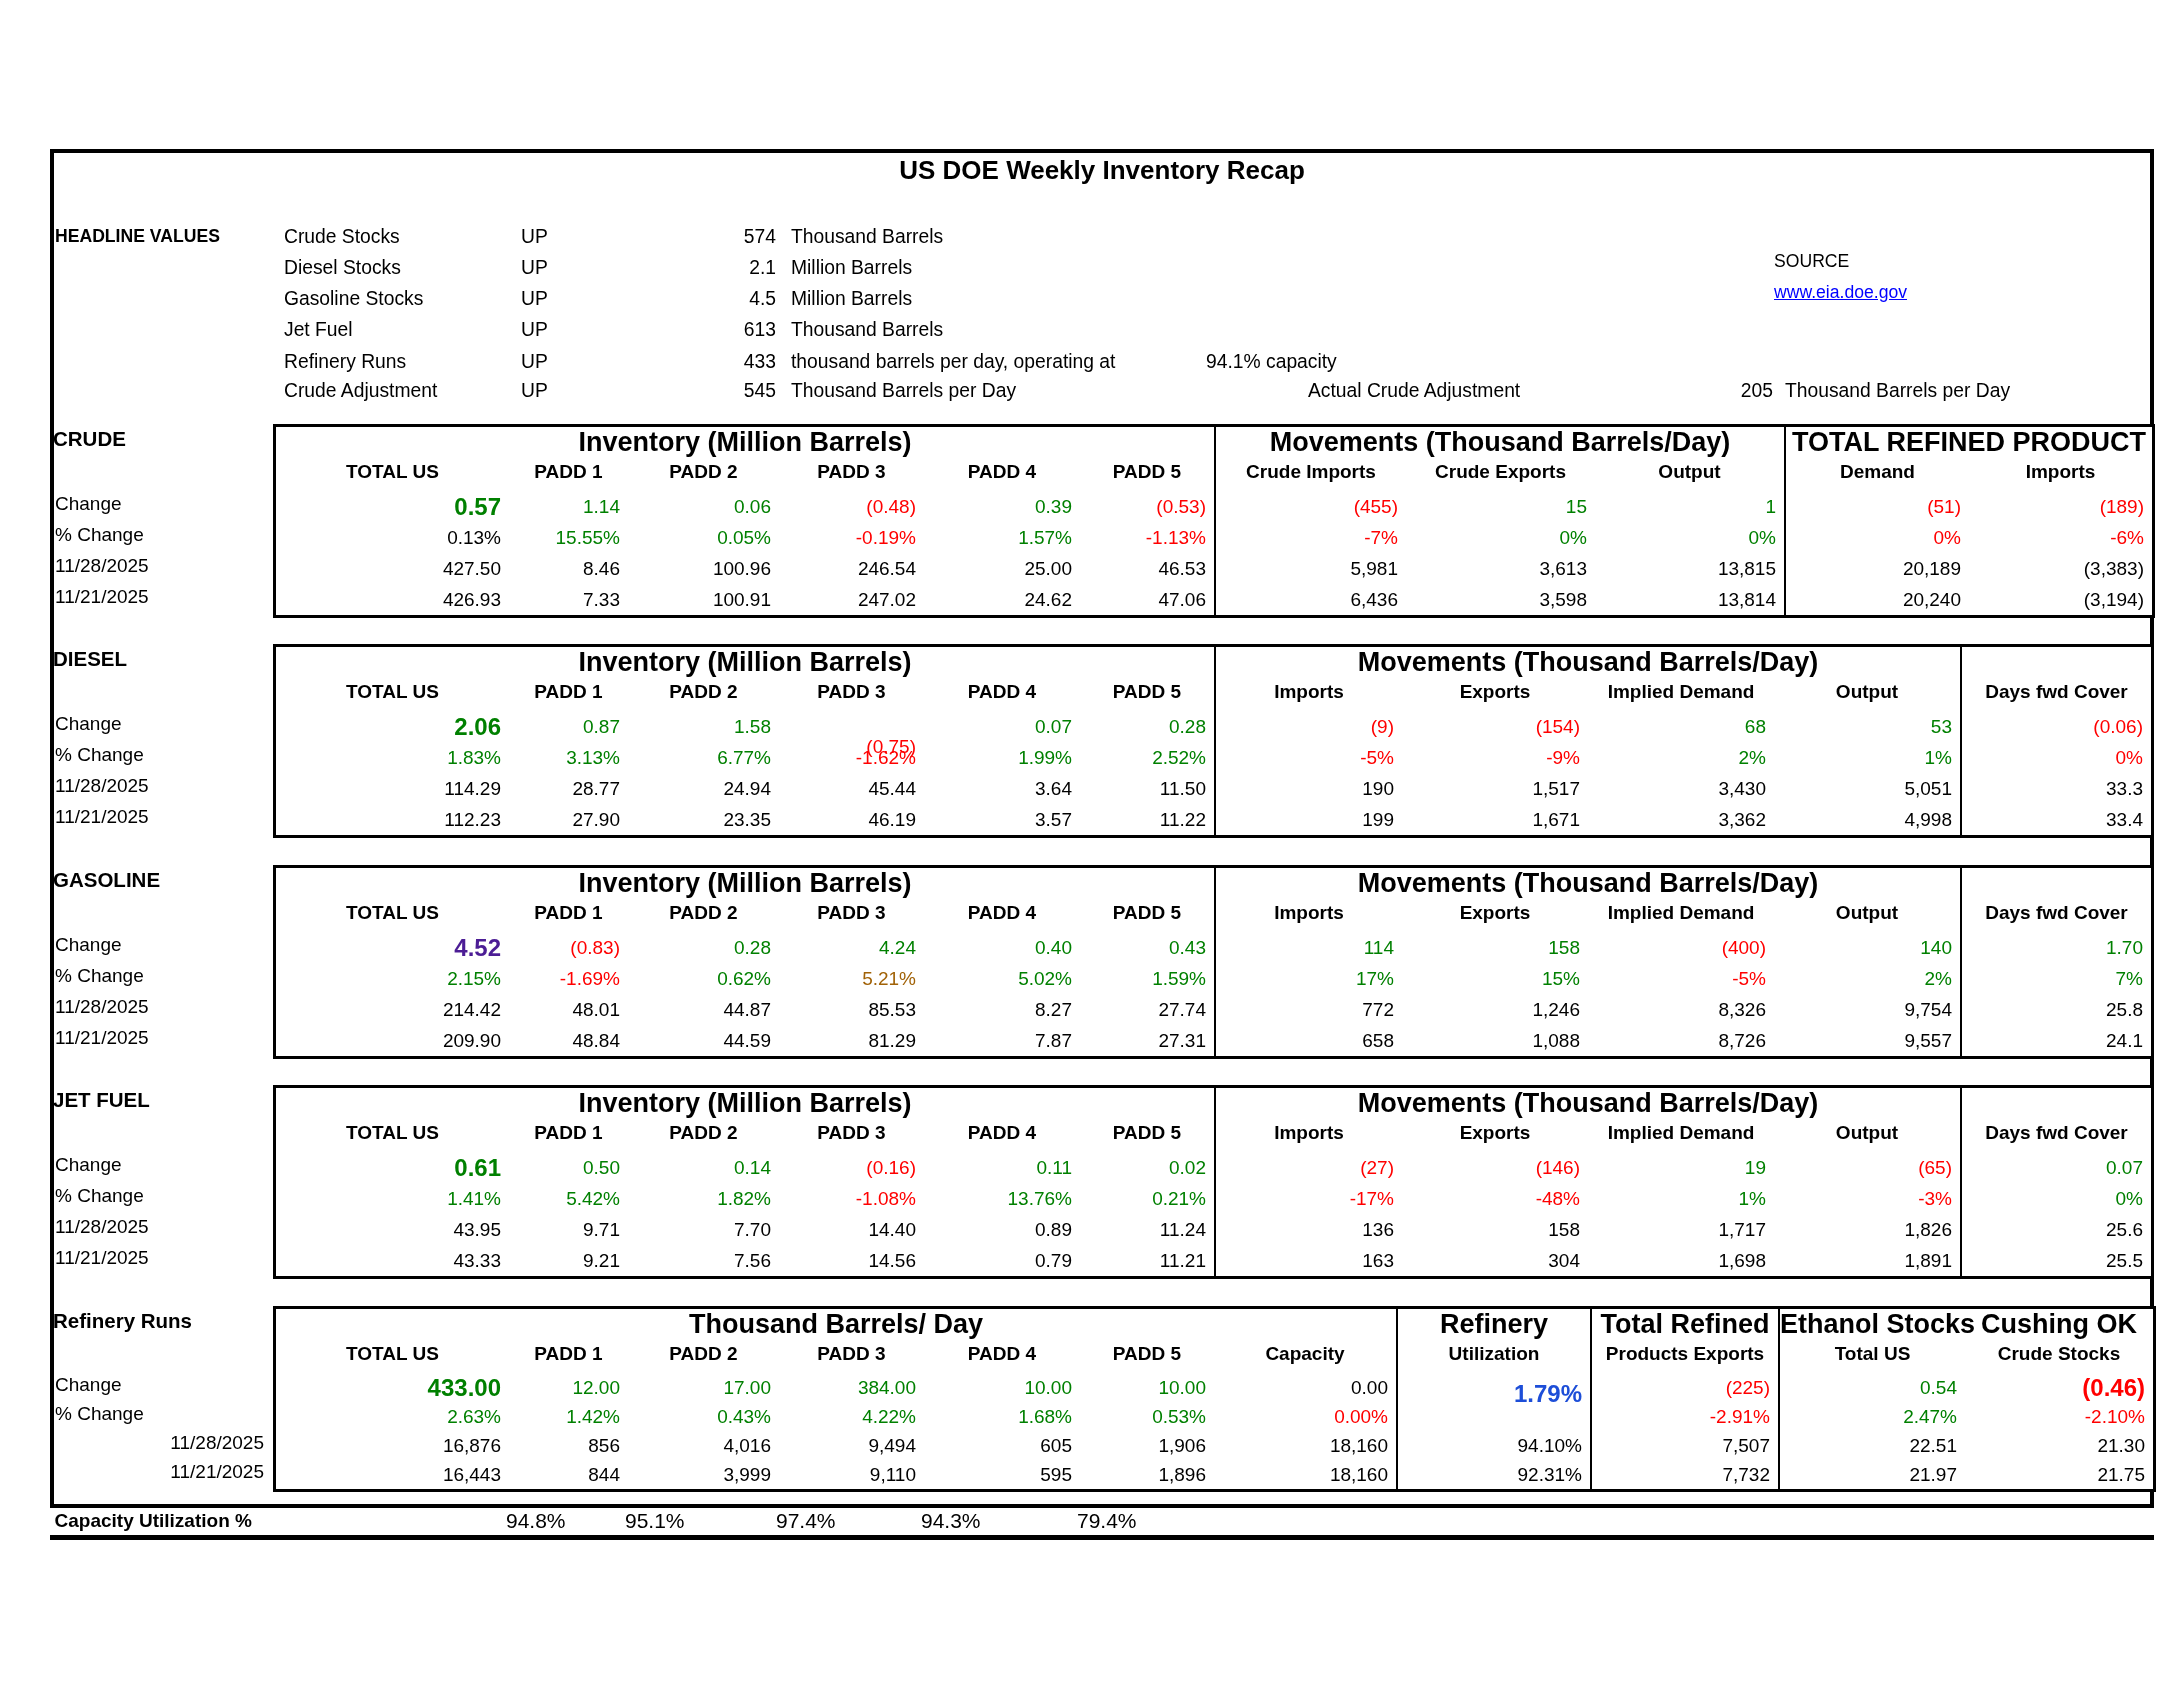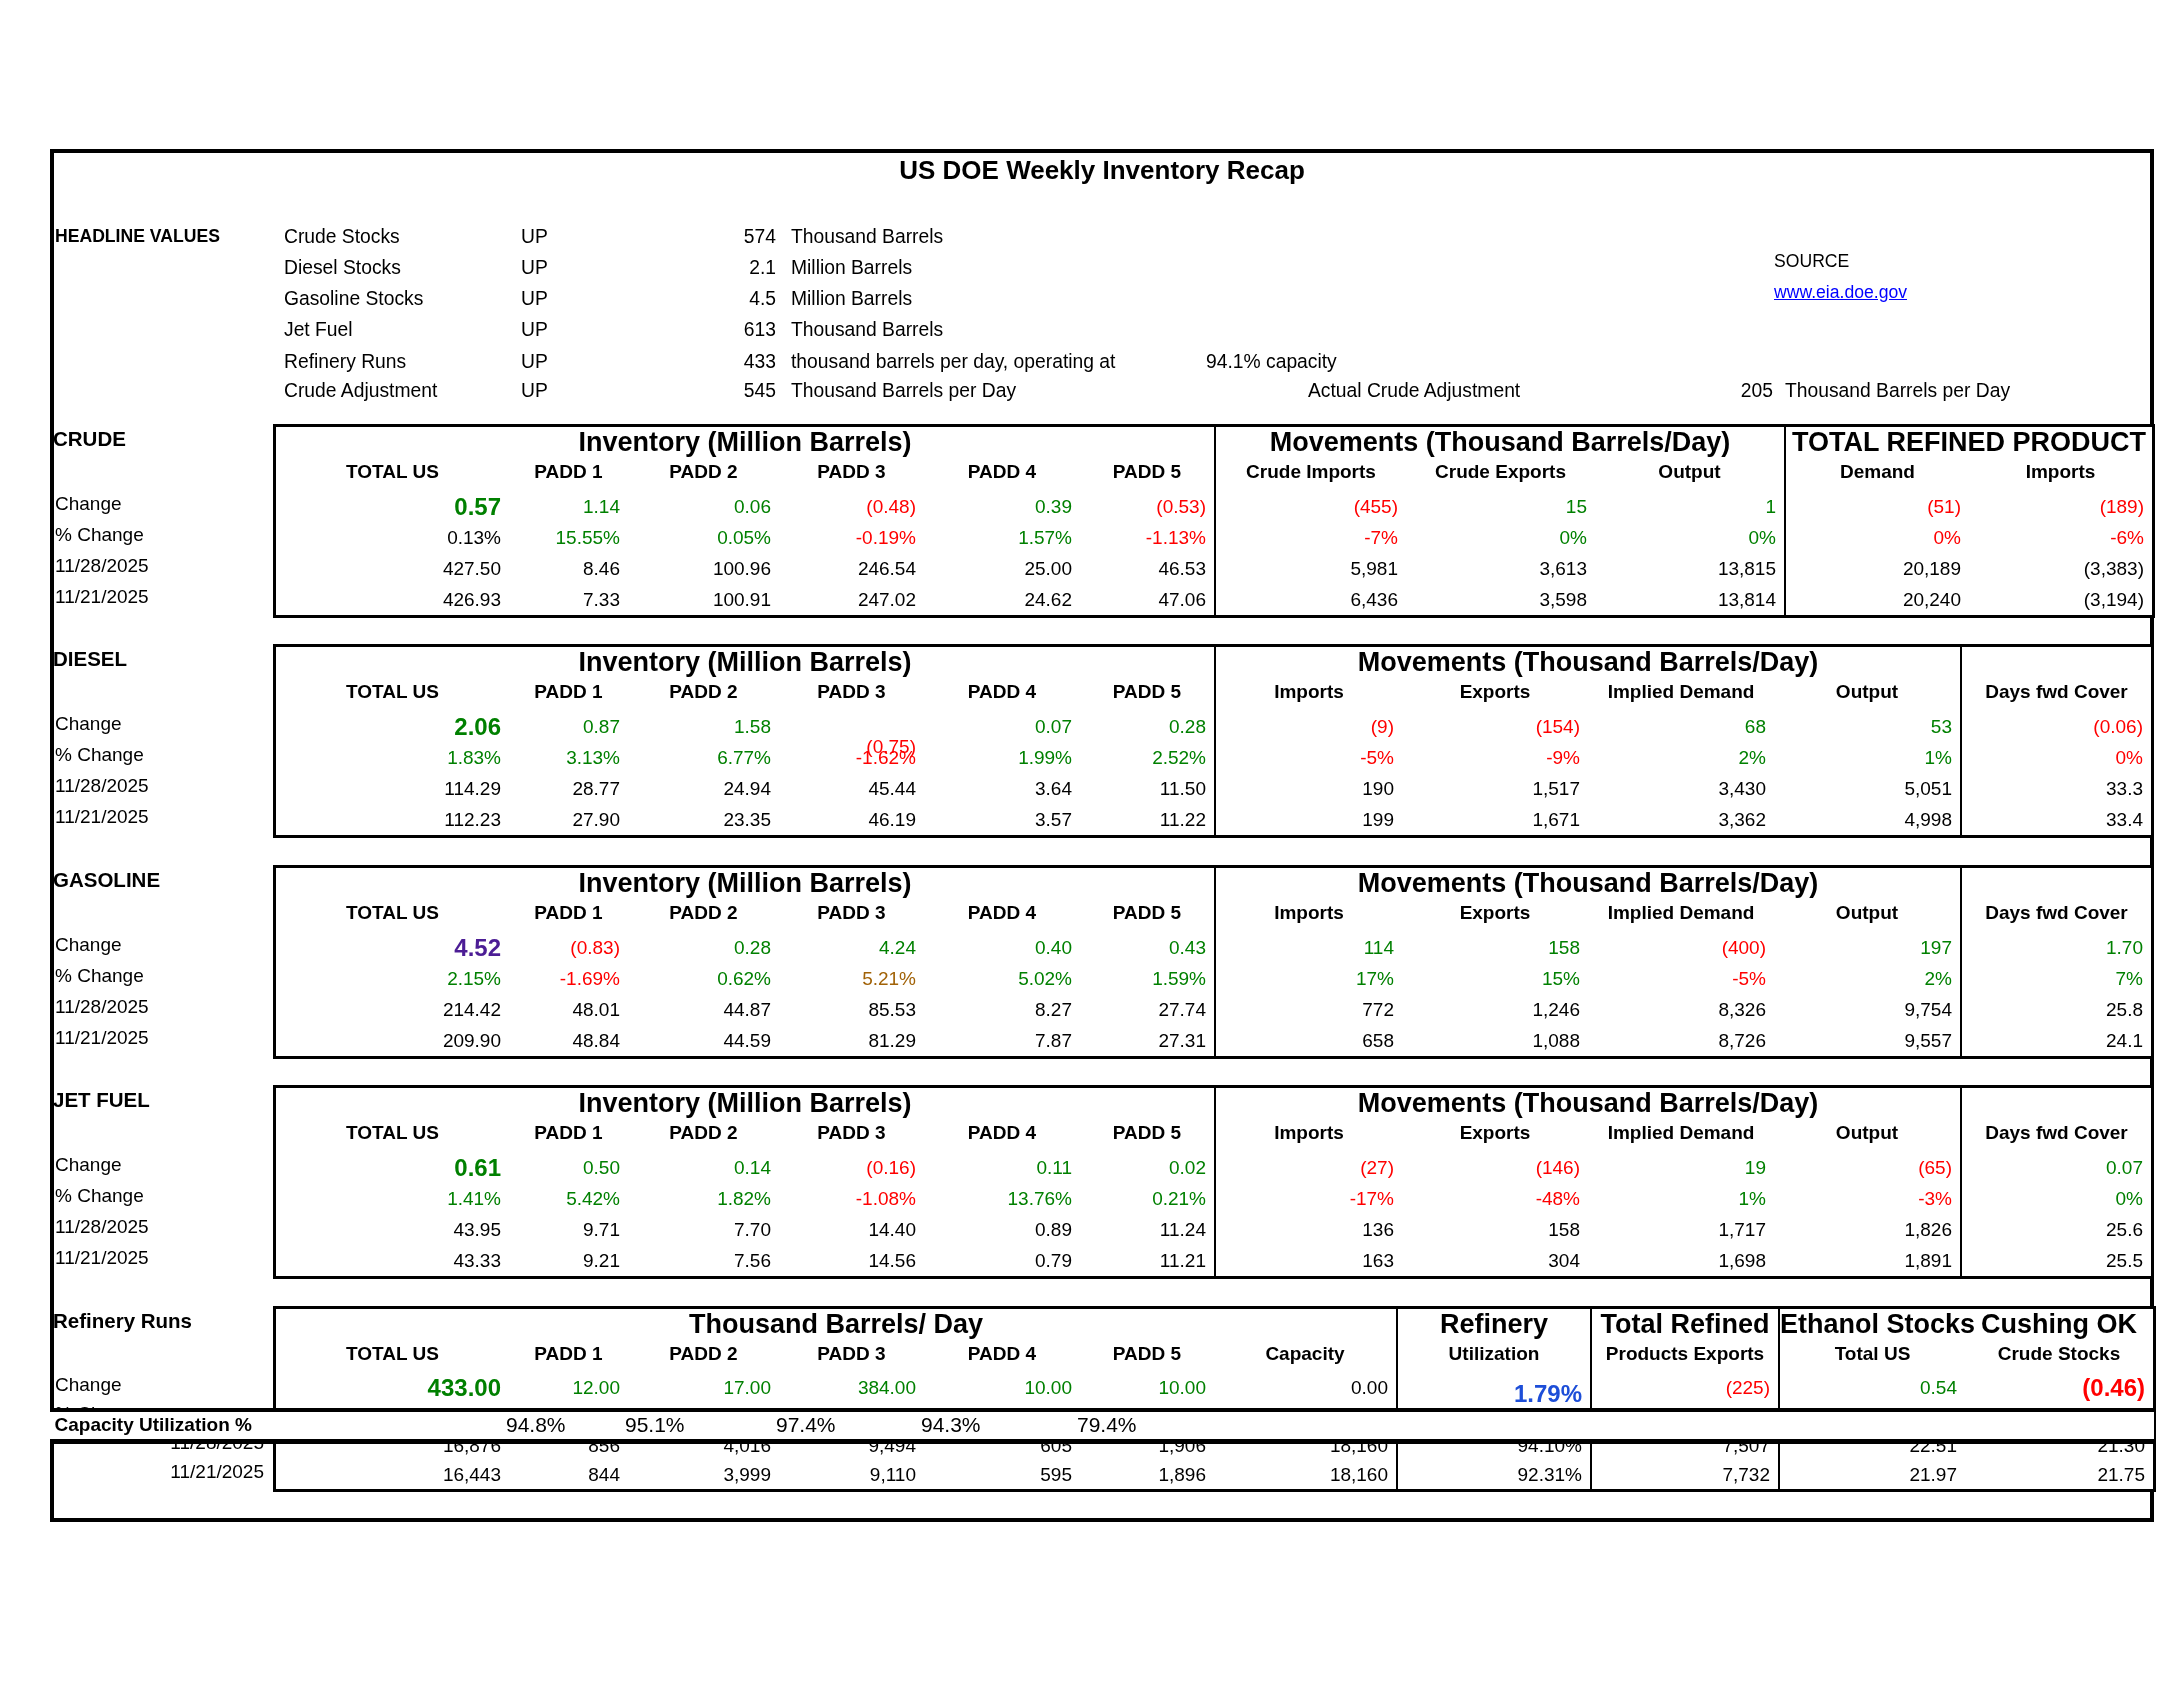--- a/index.html
+++ b/index.html
@@ -41,21 +41,21 @@
   .c-m3{grid-template-columns:190px 189px 189px;}
   .c-r2{grid-template-columns:183px 183px;}
   .c-m4{grid-template-columns:186px 186px 186px 186px;}
   .c-d1{grid-template-columns:189px;}
   .c-rm{grid-template-columns:233px 119px 151px 145px 156px 134px 182px;}
   .c-u1{grid-template-columns:192px;}
   .c-e1{grid-template-columns:186px;}
   .c-et1{grid-template-columns:185px;}
   .c-cu1{grid-template-columns:188px;}
   
-  .cap-row{position:absolute;left:50px;top:1408px;width:2104px;height:36px;border-top:4.5px solid #000;border-bottom:5.7px solid #000;box-sizing:border-box;background:#fff;}
+  .cap-row{position:absolute;left:50px;top:1504px;width:2104px;height:36px;border-top:4.5px solid #000;border-bottom:5.7px solid #000;box-sizing:border-box;background:#fff;}
   .cap-label{position:absolute;left:4.5px;top:0;height:26px;line-height:26px;font-weight:bold;font-size:19px;}
   .cap-vals{position:absolute;left:223px;top:0;height:26px;display:grid;grid-template-columns:233px 119px 151px 145px 156px 134px 182px;}
   .cap-cell{text-align:left;padding-right:8px;font-size:21px;line-height:26px;}
 </style>
 </head>
 <body>
 
 <div class="sheet"></div>
 
 <div class="title">US DOE Weekly Inventory Recap</div>
@@ -296,21 +296,21 @@
         </div>
         <div class="group c-m4">
           <div class="gtitle">Movements (Thousand Barrels/Day)</div>
           <div class="gh">Imports</div>
           <div class="gh">Exports</div>
           <div class="gh">Implied Demand</div>
           <div class="gh">Output</div>
           <div class="cell" style="color: rgb(0, 128, 0);">114</div>
           <div class="cell" style="color: rgb(0, 128, 0);">158</div>
           <div class="cell" style="color: rgb(255, 0, 0);">(400)</div>
-          <div class="cell" style="color: rgb(0, 128, 0);">197</div>
+          <div class="cell" style="color: rgb(0, 128, 0);">140</div>
           <div class="cell" style="color: rgb(0, 128, 0);">17%</div>
           <div class="cell" style="color: rgb(0, 128, 0);">15%</div>
           <div class="cell" style="color: rgb(255, 0, 0);">-5%</div>
           <div class="cell" style="color: rgb(0, 128, 0);">2%</div>
           <div class="cell">772</div>
           <div class="cell">1,246</div>
           <div class="cell">8,326</div>
           <div class="cell">9,754</div>
           <div class="cell">658</div>
           <div class="cell">1,088</div>

